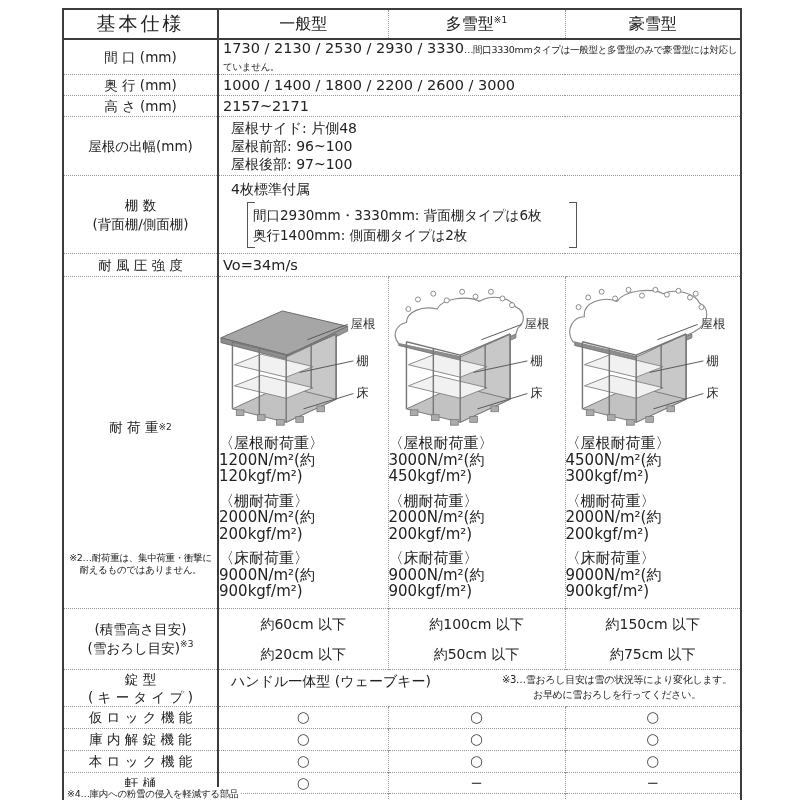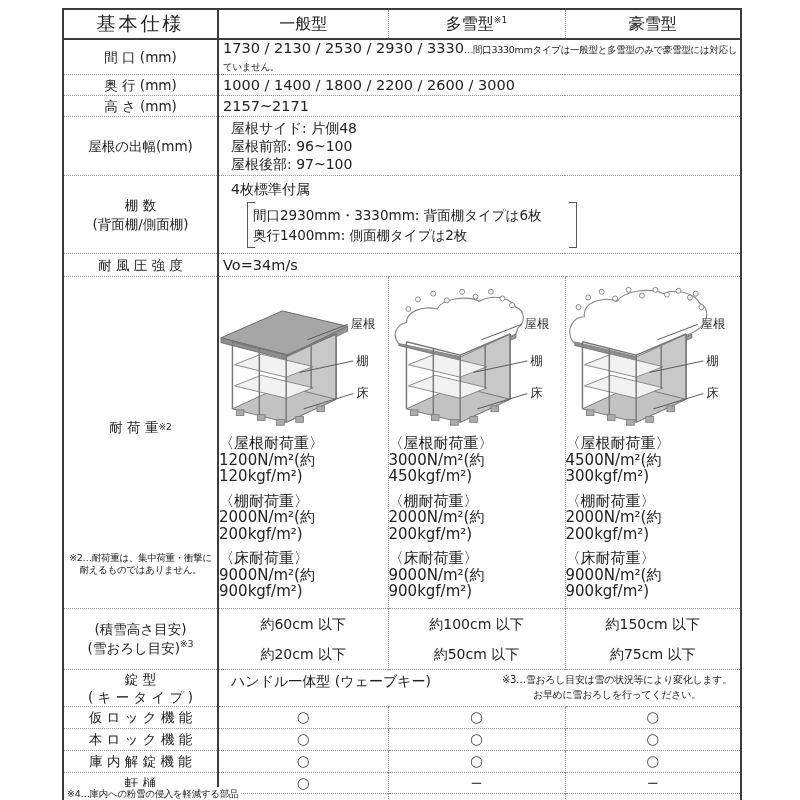--- a/index.html
+++ b/index.html
@@ -316,28 +316,28 @@
   </tr>
 
   <tr class="r-lock">
     <td class="lblcol">仮 ロ ッ ク 機 能</td>
     <td class="status">○</td>
     <td class="status dotl">○</td>
     <td class="status dotl">○</td>
   </tr>
 
   <tr class="r-lock">
+    <td class="lblcol">庫 内 解 錠 機 能</td>
+    <td class="status">○</td>
+    <td class="status dotl">○</td>
+    <td class="status dotl">○</td>
+  </tr>
+
+  <tr class="r-lock">
     <td class="lblcol">本 ロ ッ ク 機 能</td>
-    <td class="status">○</td>
-    <td class="status dotl">○</td>
-    <td class="status dotl">○</td>
-  </tr>
-
-  <tr class="r-lock">
-    <td class="lblcol">庫 内 解 錠 機 能</td>
     <td class="status">○</td>
     <td class="status dotl">○</td>
     <td class="status dotl">○</td>
   </tr>
 
   <tr class="r-nokitoi">
     <td class="lblcol">軒      樋</td>
     <td class="status">○</td>
     <td class="status dotl">−</td>
     <td class="status dotl">−</td>

